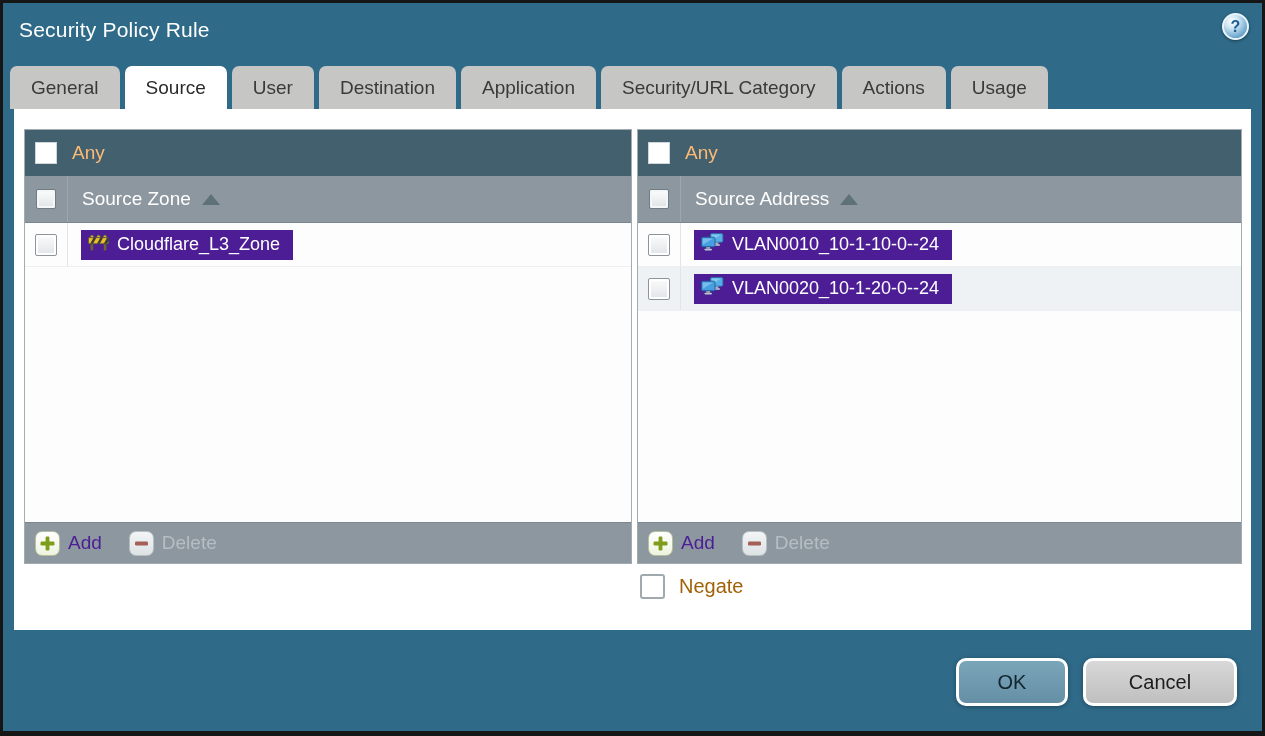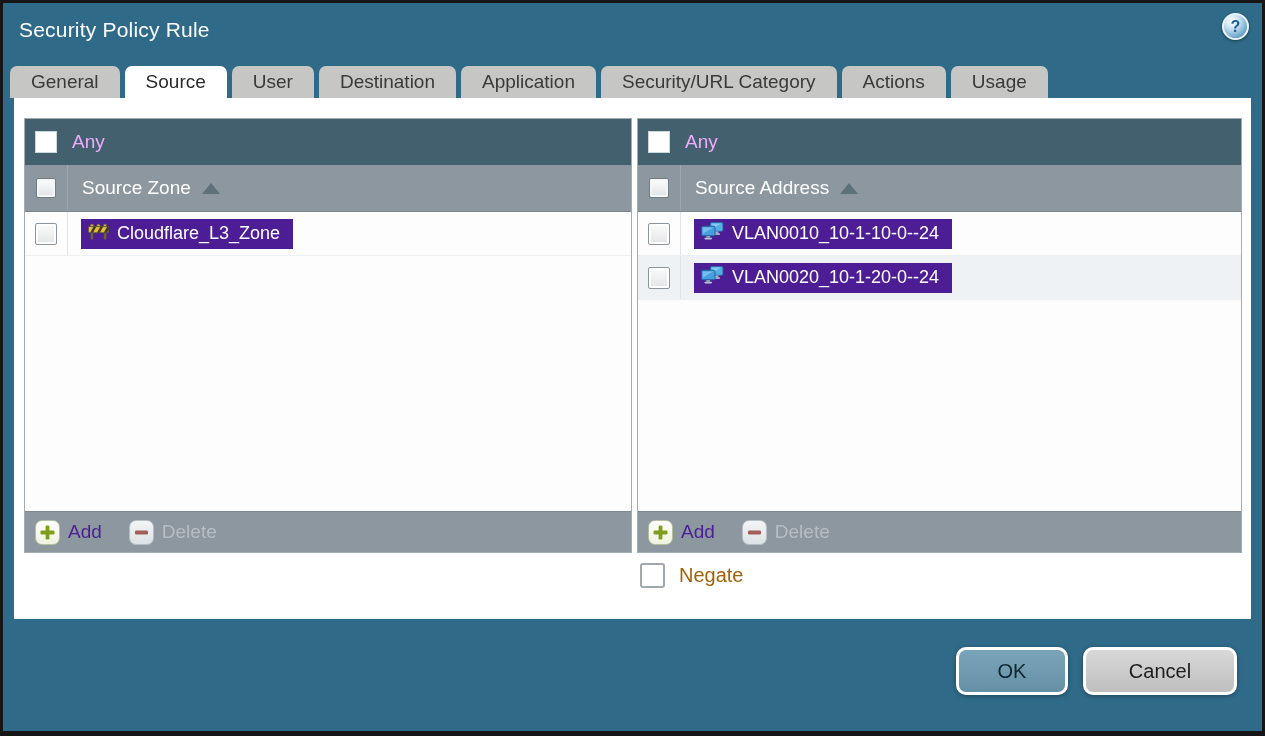--- a/index.html
+++ b/index.html
@@ -27,21 +27,21 @@
     background: radial-gradient(circle at 35% 28%, #ffffff 0%, #cfe6f4 30%, #6ea6cd 72%, #2f6d9c 100%);
     border: 2px solid #e9f4fb;
     box-shadow: 0 1px 3px rgba(0,0,0,.45);
     display: flex; align-items: center; justify-content: center;
     color: #1d5d94; font-weight: bold; font-size: 16px; cursor: pointer;
   }
 
   
   .tabbar {
     display: flex; gap: 5px; align-items: stretch;
-    height: 32px; padding-left: 7px;
+    height: 43px; padding-left: 7px;
   }
   .tab {
     display: flex; align-items: center;
     padding: 0 21px; background: #C6C7C5;
     border-radius: 7px 7px 0 0;
     font-size: 19px; color: #3a3a3a; cursor: pointer; white-space: nowrap;
   }
   .tab.active { background: #ffffff; color: #2b2b2b; }
 
   
@@ -58,21 +58,21 @@
   .panel-right { width: 605px; }
 
   .any-row {
     flex: 0 0 46px; background: #42606E;
     display: flex; align-items: center;
   }
   .any-checkbox {
     width: 22px; height: 22px; background: #ffffff;
     margin: 0 15px 0 10px; box-shadow: inset 0 0 0 1px #cfd6da; cursor: pointer;
   }
-  .any-label { color: #f0abfc; font-size: 19px; }
+  .any-label { color: #fdba74; font-size: 19px; }
 
   .col-header {
     flex: 0 0 47px; background: #8C97A0;
     display: flex; align-items: center; border-bottom: 1px solid #7b868e;
   }
   .cb-cell {
     width: 43px; align-self: stretch; flex: 0 0 43px;
     display: flex; align-items: center; justify-content: center;
   }
   .col-header .cb-cell { border-right: 1px solid #9da7ae; }

